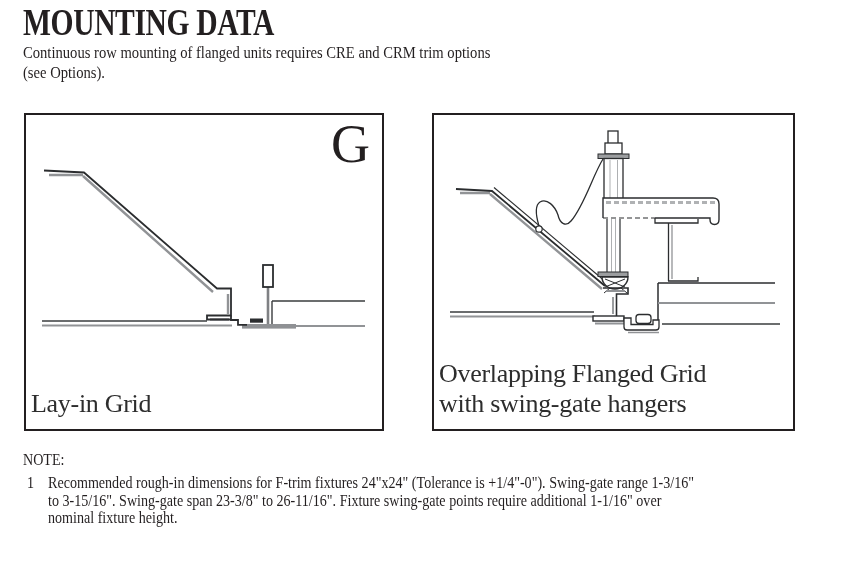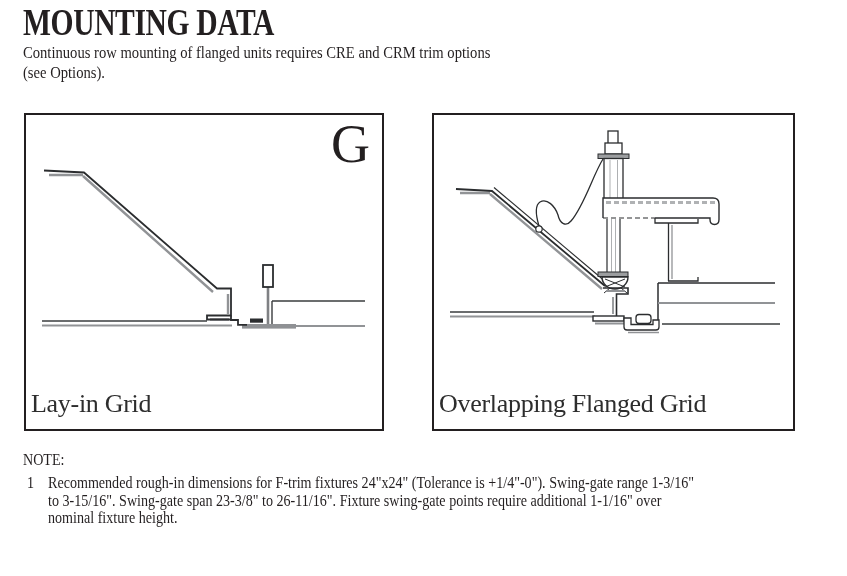--- a/index.html
+++ b/index.html
@@ -141,20 +141,21 @@
       <path d="M172,176 H191 M179,182 V199" stroke="#919396" stroke-width="1.8"></path>
       <rect x="159" y="201" width="31" height="5" fill="#ffffff" stroke="#2b2d2f" stroke-width="1.4"></rect>
       <line x1="161" y1="208.5" x2="190" y2="208.5" stroke="#919396" stroke-width="2"></line>
 
       <path d="M190,203 V212 a3,3 0 0 0 3,3 H222 a3,3 0 0 0 3,-3 V205 H219 V209.5 H197 V203 Z" fill="#ffffff" stroke="#2b2d2f" stroke-width="1.3"></path>
       <rect x="202" y="199.5" width="15" height="9" rx="3" fill="#ffffff" stroke="#2b2d2f" stroke-width="1.3"></rect>
       <line x1="194" y1="217.5" x2="225" y2="217.5" stroke="#919396" stroke-width="1.5"></line>
     </svg>
     <div class="fig-caption">
       <div>Overlapping Flanged Grid</div>
+      <div>with swing-gate hangers</div>
     </div>
   </div>
 
   <div class="note-heading">NOTE:</div>
   <div class="note-number">1</div>
   <div class="note-text">
     <div>Recommended rough-in dimensions for F-trim fixtures 24"x24"  (Tolerance is +1/4"-0"). Swing-gate range 1-3/16"</div>
     <div>to 3-15/16".  Swing-gate span 23-3/8" to 26-11/16". Fixture swing-gate points require additional 1-1/16" over</div>
     <div>nominal fixture height.</div>
   </div>

